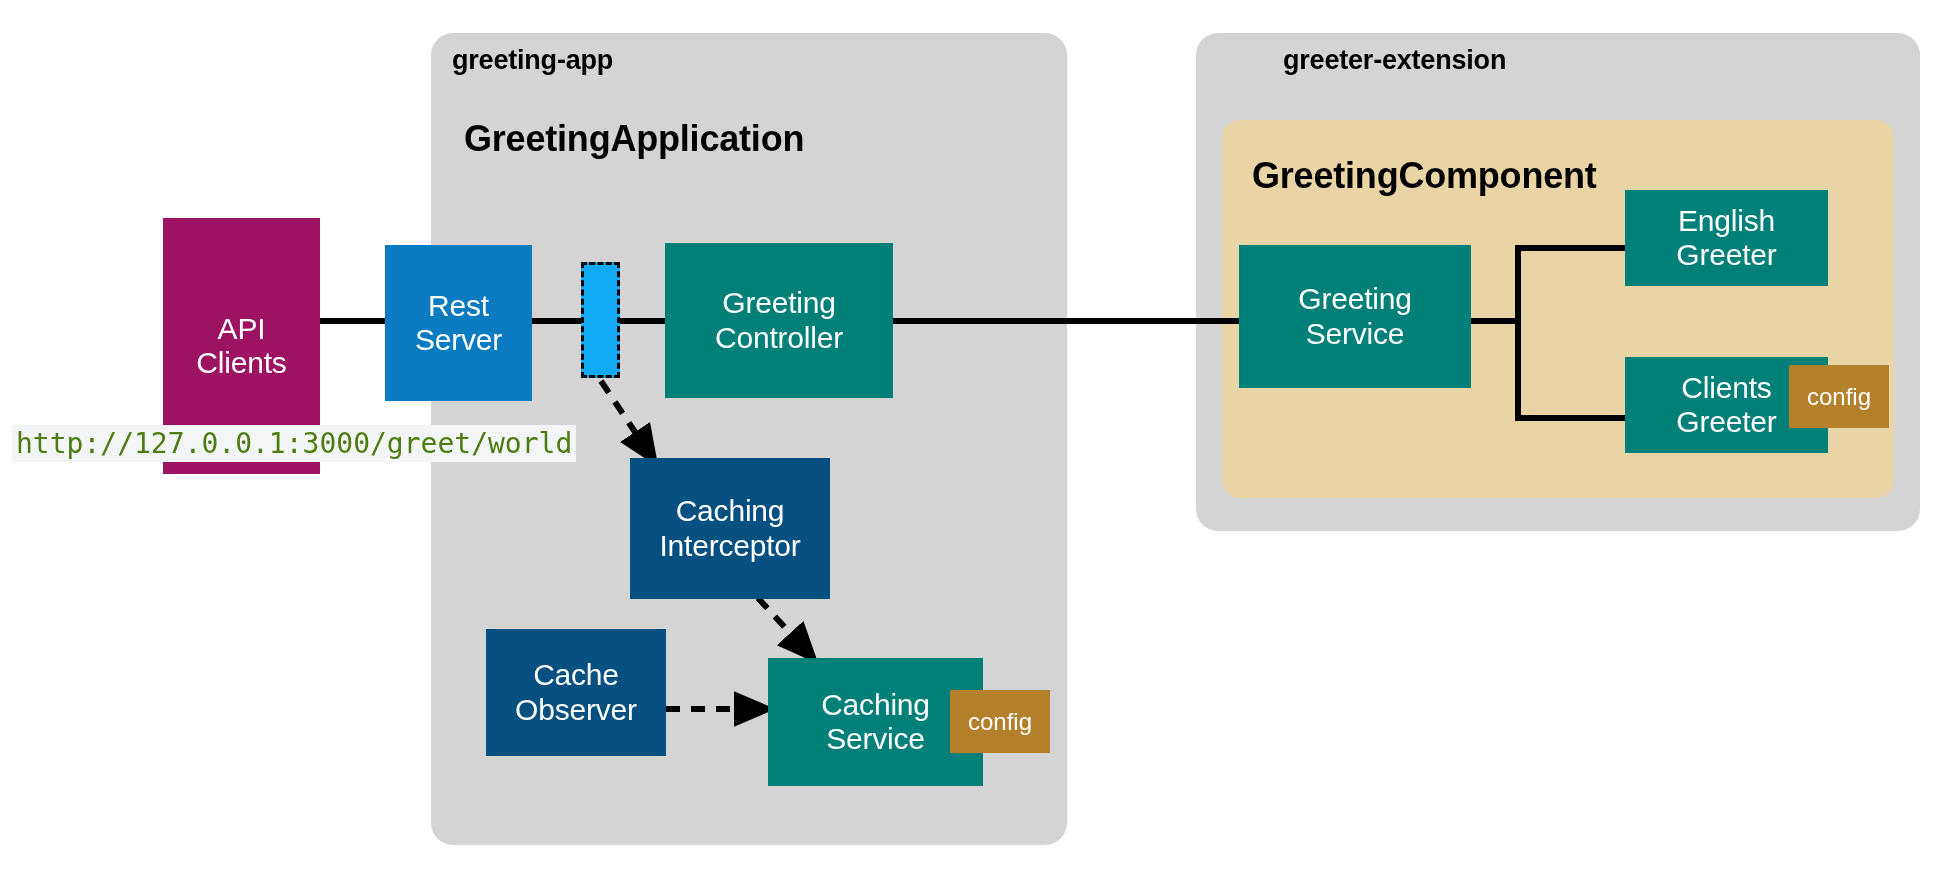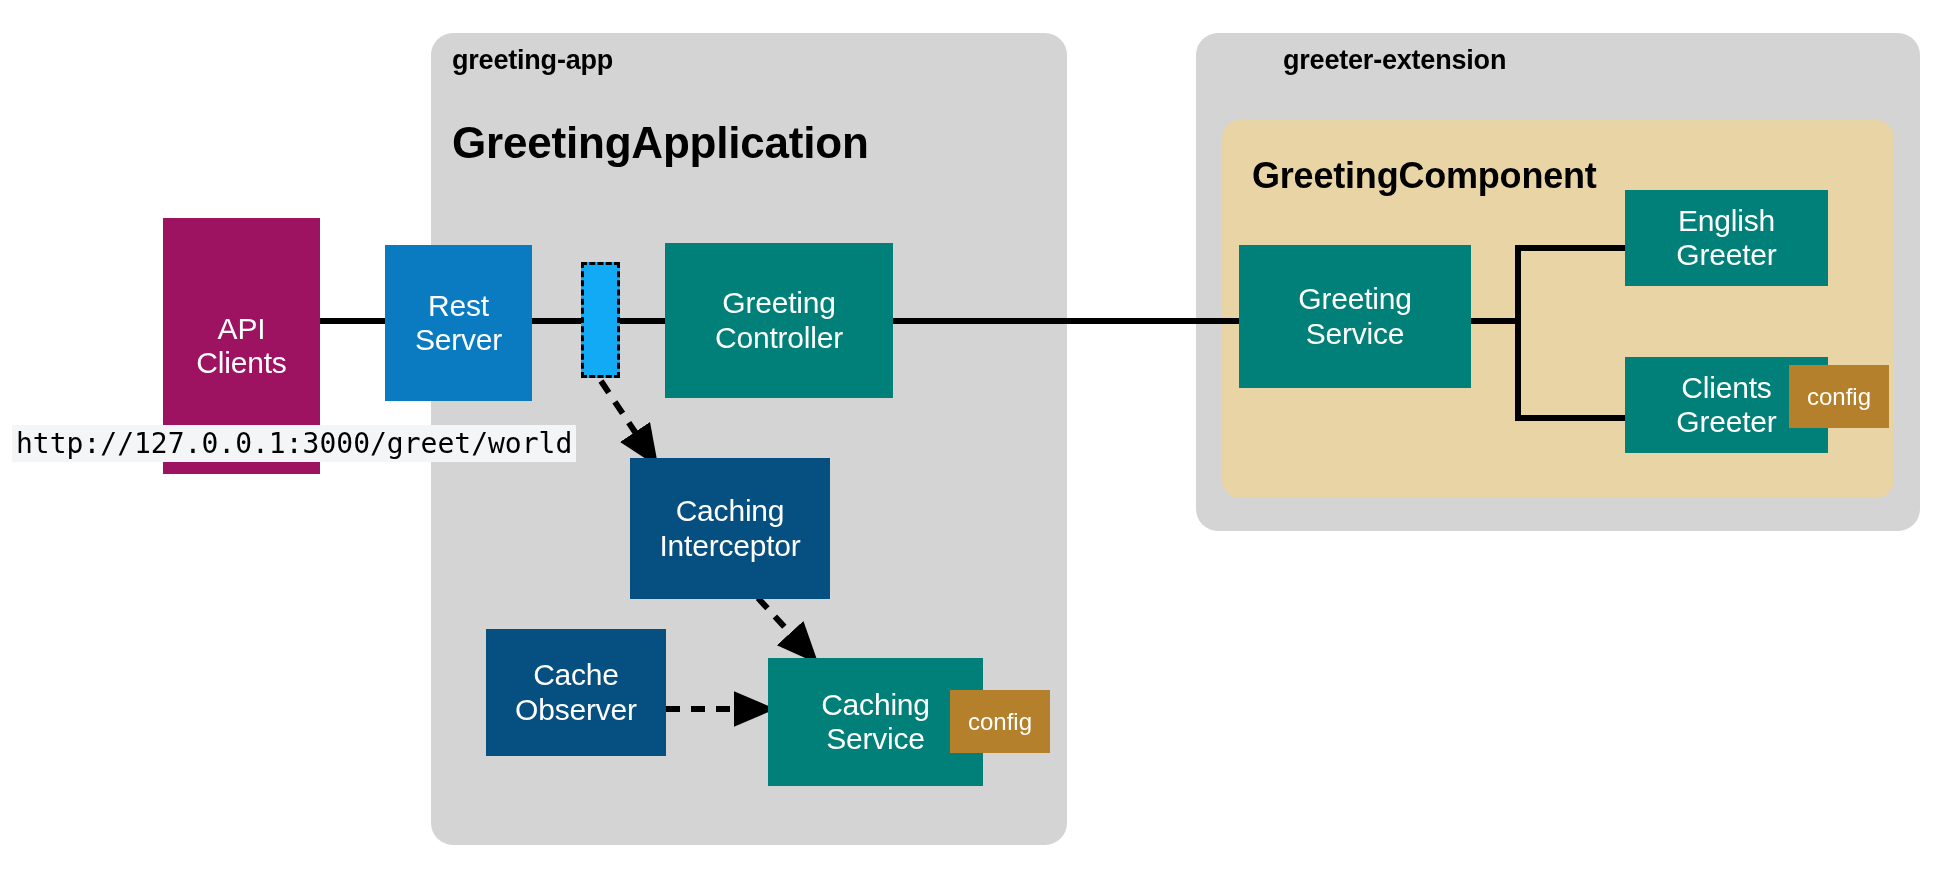--- a/index.html
+++ b/index.html
@@ -84,35 +84,35 @@
     left: 0; top: 0;
     width: 1936px;
     height: 874px;
     pointer-events: none;
   }
 
   
   .url-label {
     font-family: "DejaVu Sans Mono", "Liberation Mono", monospace;
     font-size: 28px;
-    color: #000000;
+    color: #4d7c0f;
     background: #f4f5f7;
     padding: 2px 4px;
     white-space: nowrap;
     letter-spacing: 0px;
   }
 </style>
 </head>
 <body>
 
 <div id="canvas">
 
   <div class="abs group" style="left:431px; top:33px; width:636px; height:812px;"></div>
   <div class="group-title" style="left:452px; top:45px; font-size:27px;">greeting-app</div>
-  <div class="group-title" style="left:452px; top:118px; font-size:44px;">GreetingApplication</div>
+  <div class="group-title" style="left:464px; top:118px; font-size:36px;">GreetingApplication</div>
 
   <div class="abs group" style="left:1196px; top:33px; width:724px; height:498px;"></div>
   <div class="group-title" style="left:1236px; top:45px; font-size:27px;margin-left:47px;">greeter-extension</div>
 
   <div class="abs subgroup" style="left:1222px; top:120px; width:672px; height:378px;"></div>
   <div class="group-title" style="left:1252px; top:155px; font-size:36px;">GreetingComponent</div>
 
   <div class="abs line-h" style="left:318px; top:318px; width:67px;"></div>
 
   <div class="abs line-h" style="left:530px; top:318px; width:137px;"></div>

